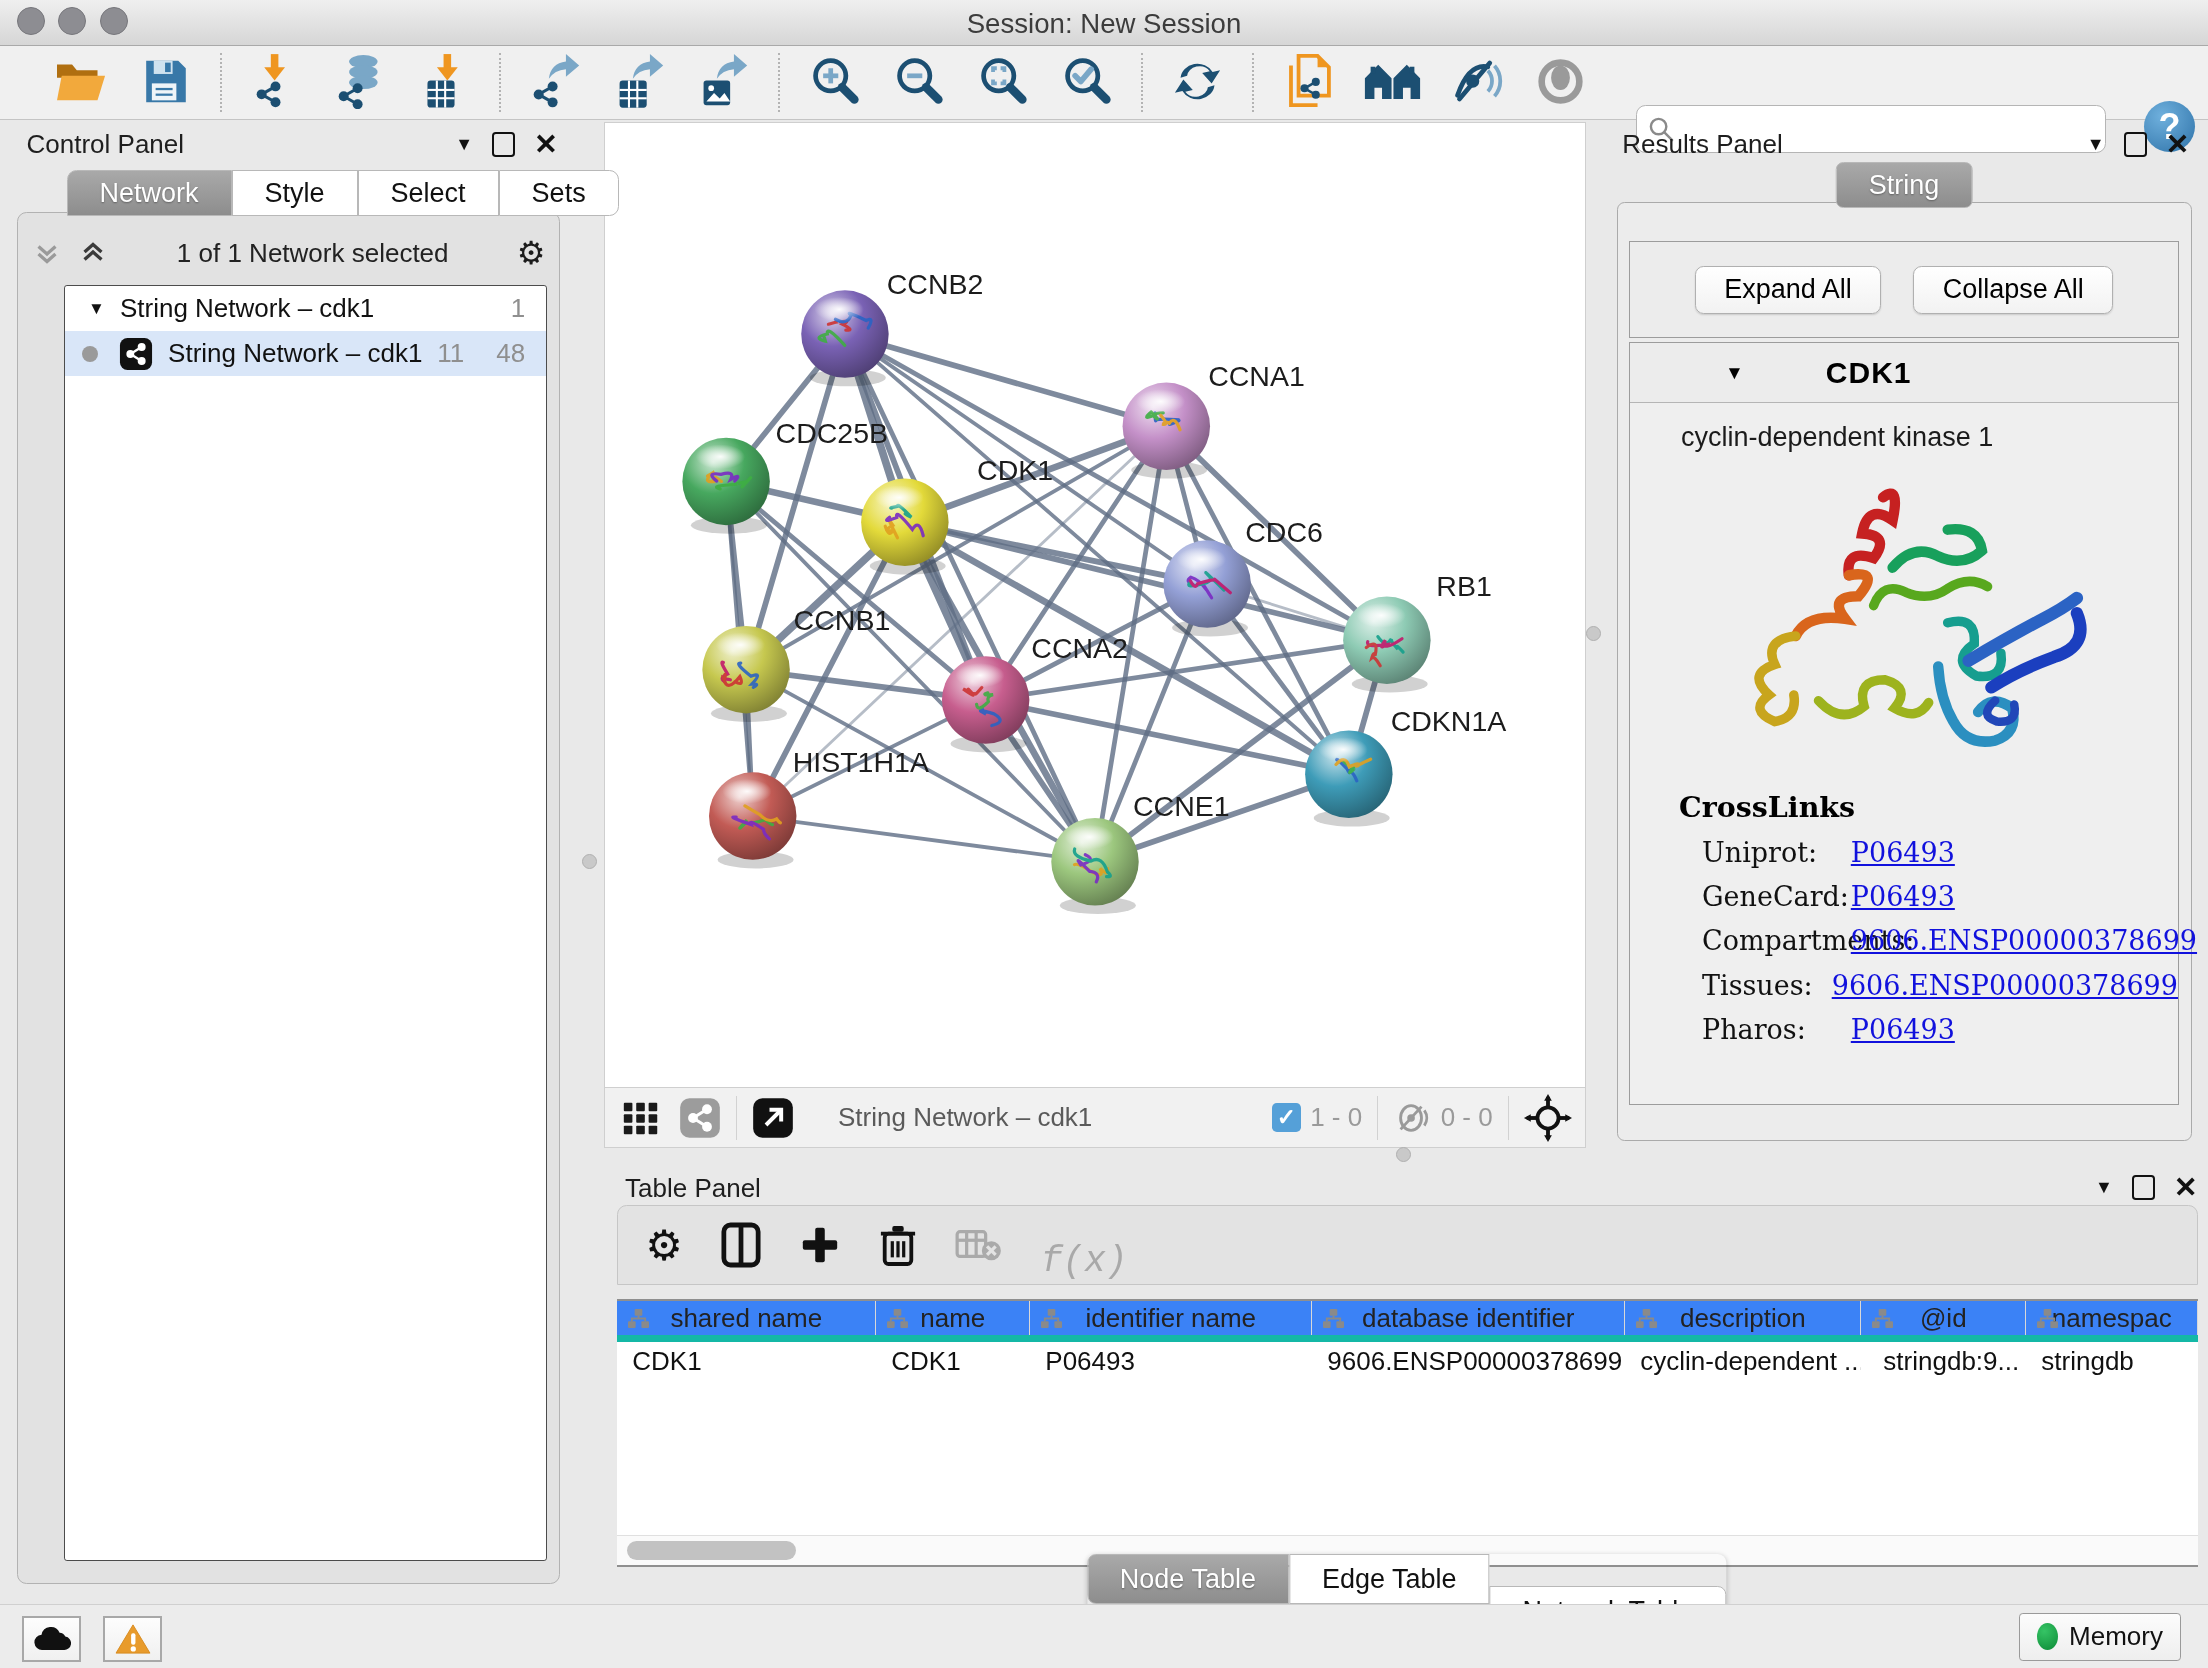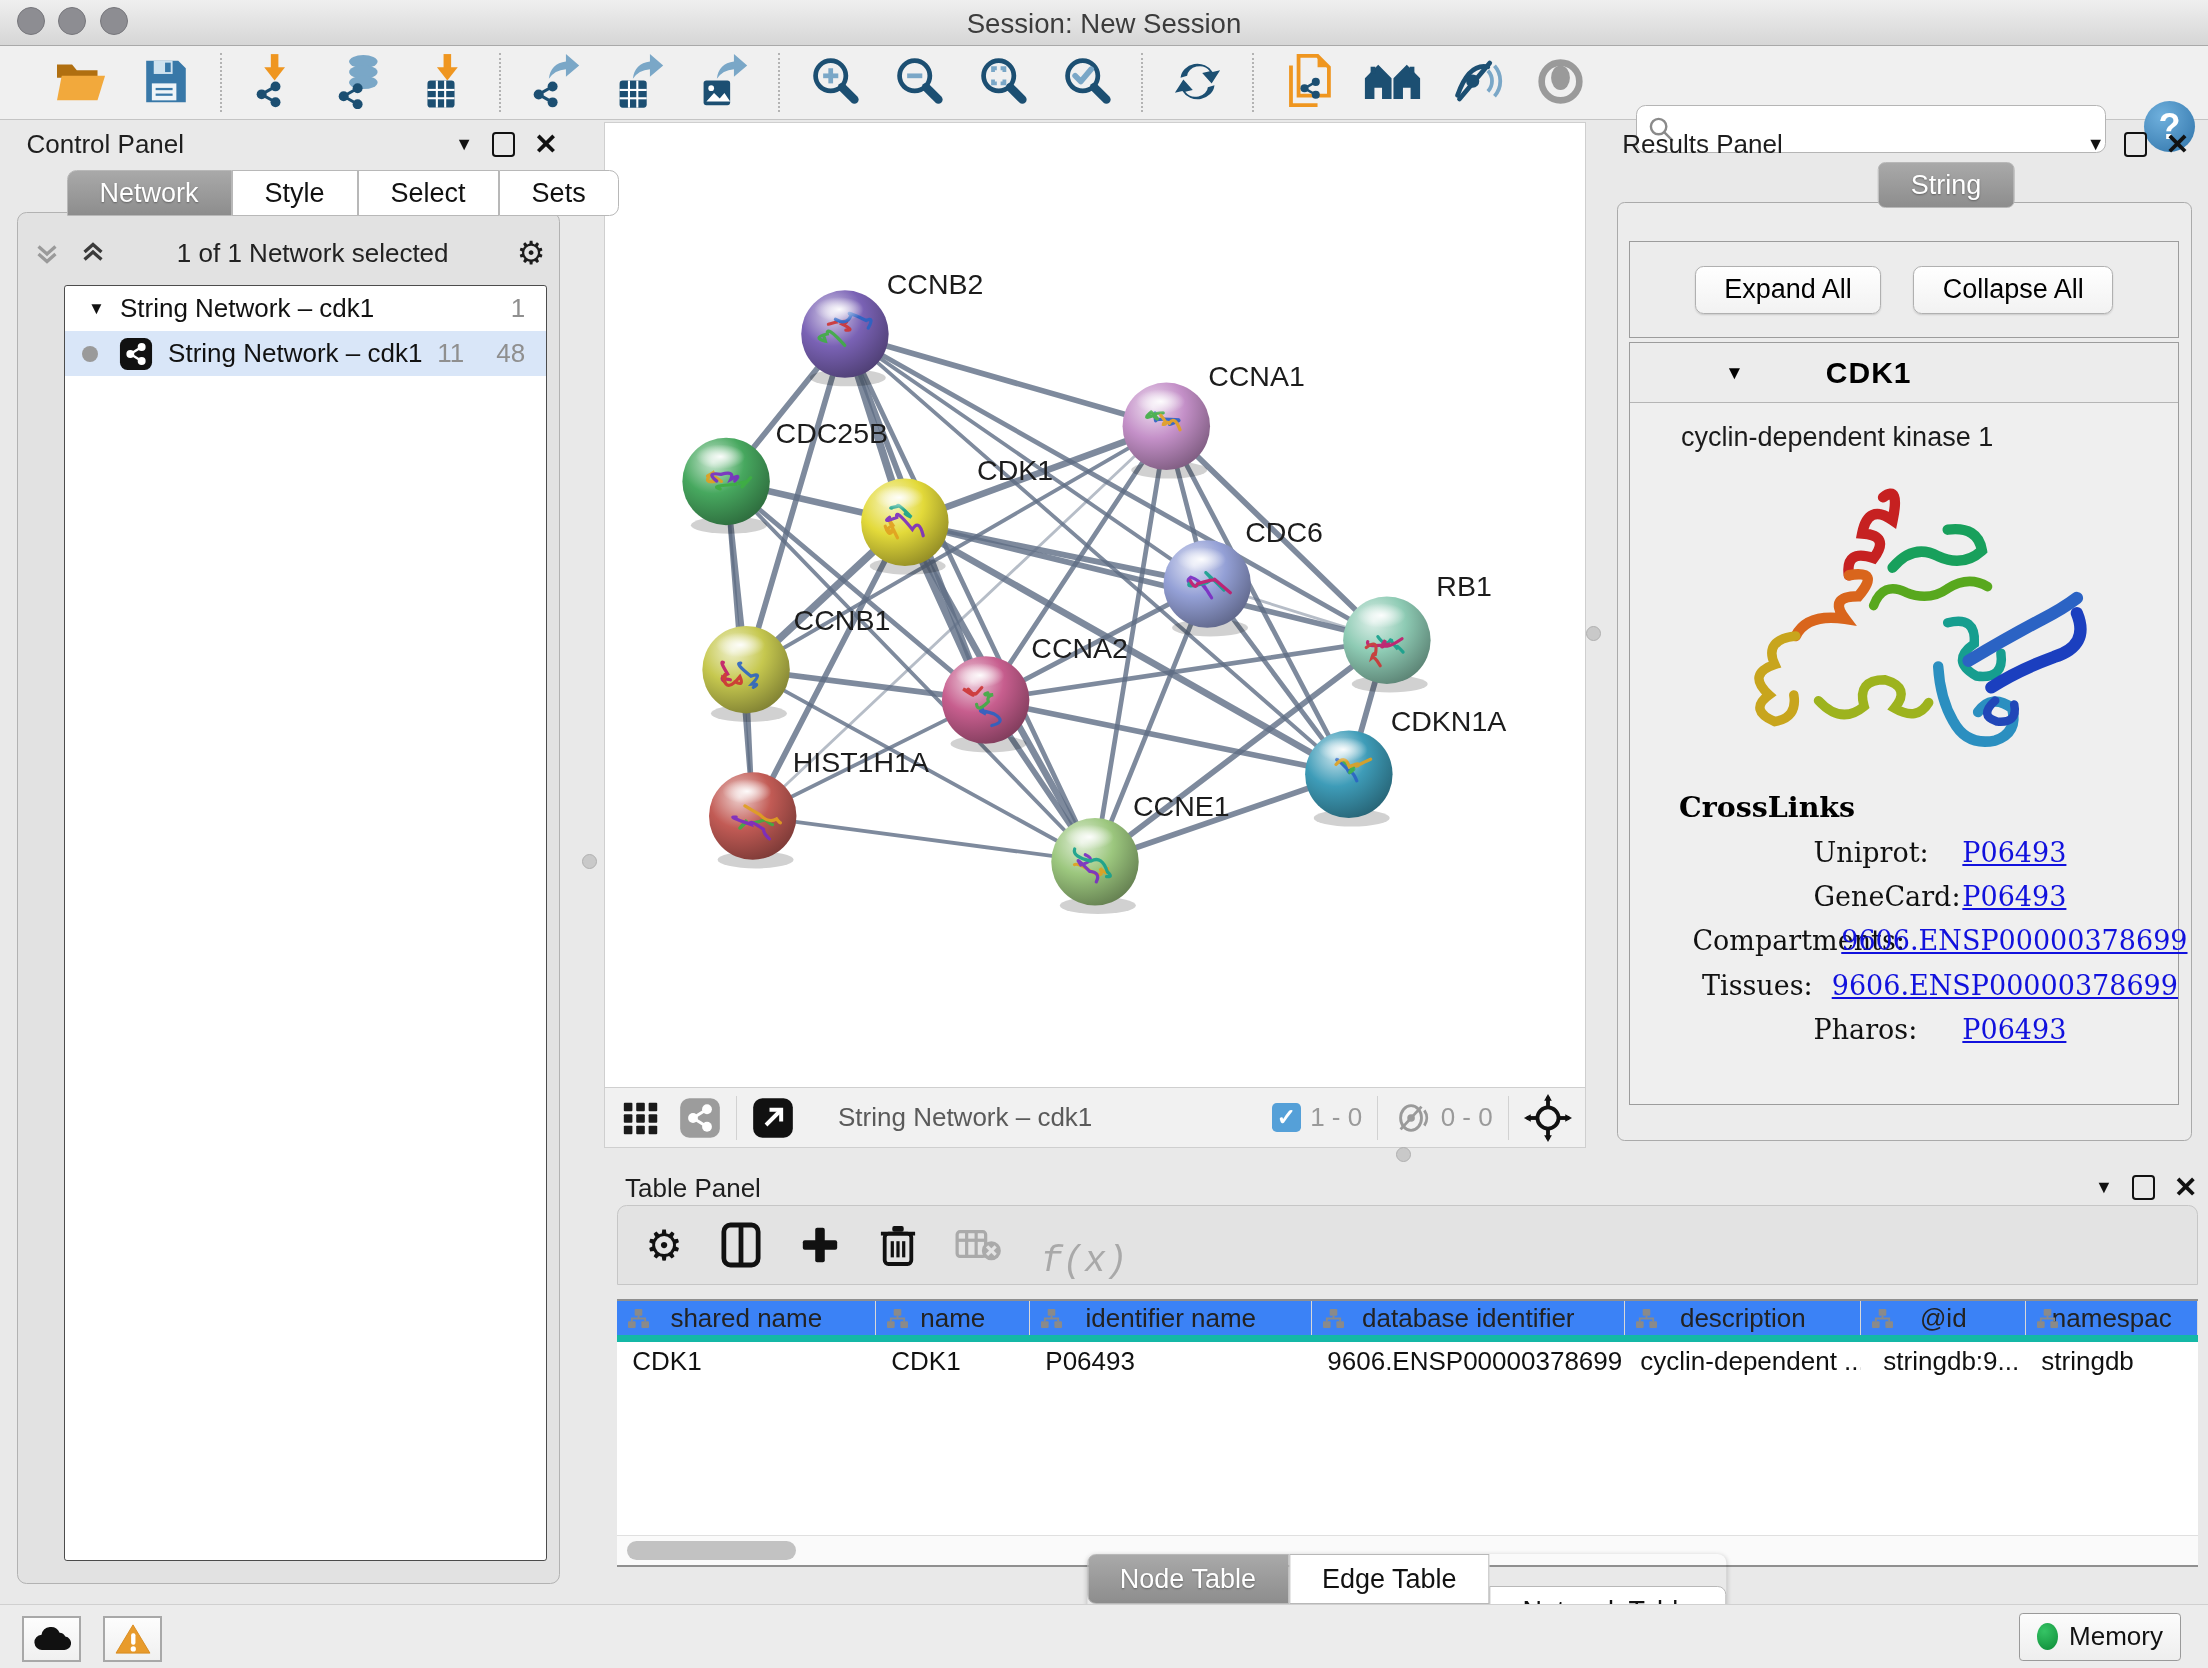--- a/index.html
+++ b/index.html
@@ -46,33 +46,33 @@
   .viewbar{position:absolute;left:604px;top:1087px;width:980px;height:59px;background:#f1f1f1;border:1px solid #cfcfcf;display:flex;align-items:center;}
   .vb-sep{width:0;height:44px;border-left:1.9px solid #d2d2d2;margin:0 15px;}
   .vb-name{font-size:26px;color:#5a5a5a;margin-left:44px;}
   .vb-right{margin-left:auto;display:flex;align-items:center;}
   .vb-badge{font-size:26px;color:#9a9a9a;margin-left:9.5px;}
   .chk{width:28.5px;height:28.5px;border-radius:4.8px;background:#55a0d8;color:#fff;font-size:23px;font-weight:bold;display:flex;align-items:center;justify-content:center;}
   
   .rp{position:absolute;left:1609px;top:124px;width:590px;height:1022px;}
   .rp .rphead{position:absolute;left:13.3px;top:4.8px;}
   .rp .pctl{position:absolute;right:9.5px;top:7.6px;}
-  .rp .rtab{position:absolute;left:50%;transform:translateX(-50%);top:38px;z-index:2;border-radius:7.6px;margin-left:42px;}
+  .rp .rtab{position:absolute;left:50%;transform:translateX(-50%);top:38px;z-index:2;border-radius:7.6px;}
   .rpbody{position:absolute;left:7.6px;top:78px;width:573px;height:937px;background:#ececec;border:1px solid #aaa;border-radius:7.6px;}
   .rbox1{position:absolute;left:11.4px;top:38px;width:548px;height:95px;border:1.9px solid #9c9c9c;background:#ececec;display:flex;align-items:center;justify-content:center;gap:32px;}
   .rbtn{height:46px;padding:0 28.5px;background:linear-gradient(#ffffff,#f2f2f2);border:1px solid #b0b0b0;border-radius:8.6px;font-size:27px;display:flex;align-items:center;box-shadow:0 1px 1.9px rgba(0,0,0,.15);}
   .rbox2{position:absolute;left:11.4px;top:139px;width:548px;height:761px;border:1.9px solid #9c9c9c;background:#efefef;}
   .genehead{height:59px;border-bottom:1.9px solid #b5b5b5;display:flex;align-items:center;background:#ececec;}
   .genehead .tri{margin-left:95px;font-size:19px;}
   .genehead .gname{font-size:30px;font-weight:bold;margin-left:82px;letter-spacing:1px;}
   .genedesc{font-size:27px;color:#1b1b1b;margin:19px 0 0 51px;}
   .ribbonwrap{margin:7.6px auto 0 auto;width:380px;height:314px;}
   .xl{font-family:"DejaVu Serif",serif;}
   .xltitle{font-size:28.5px;font-weight:bold;margin:15px 0 5.7px 49px;}
-  .xlrow{display:flex;font-size:27px;margin:13.3px 0 0 72px;justify-content:center;}
+  .xlrow{display:flex;font-size:27px;margin:13.3px 0 0 72px;}
   .xlrow .lab{width:145px;color:#111;}
   .xlrow .val{color:#1111dd;text-decoration:underline;margin-left:3.8px;}
   
   .tp{position:absolute;left:604px;top:1156px;width:1605px;height:447px;}
   .tp .tphead{position:absolute;left:21px;top:17px;}
   .tp .pctl{position:absolute;right:11.4px;top:19px;}
   .tptools{position:absolute;left:13.3px;top:49px;width:1581px;height:80px;background:#e3e3e3;border:1px solid #c6c6c6;border-radius:9.5px 9.5px 0 0;display:flex;align-items:center;gap:38px;padding-left:27px;box-sizing:border-box;}
   .tpicon{display:flex;align-items:center;justify-content:center;}
   .fx{font-family:Liberation Mono, monospace;font-style:italic;font-size:36px;color:#a9a9a9;margin-top:32px;}
   .tbl{position:absolute;left:13.3px;top:143px;width:1581px;height:236px;background:#fff;border-top:2.9px solid #8f8f8f;overflow:hidden;}

